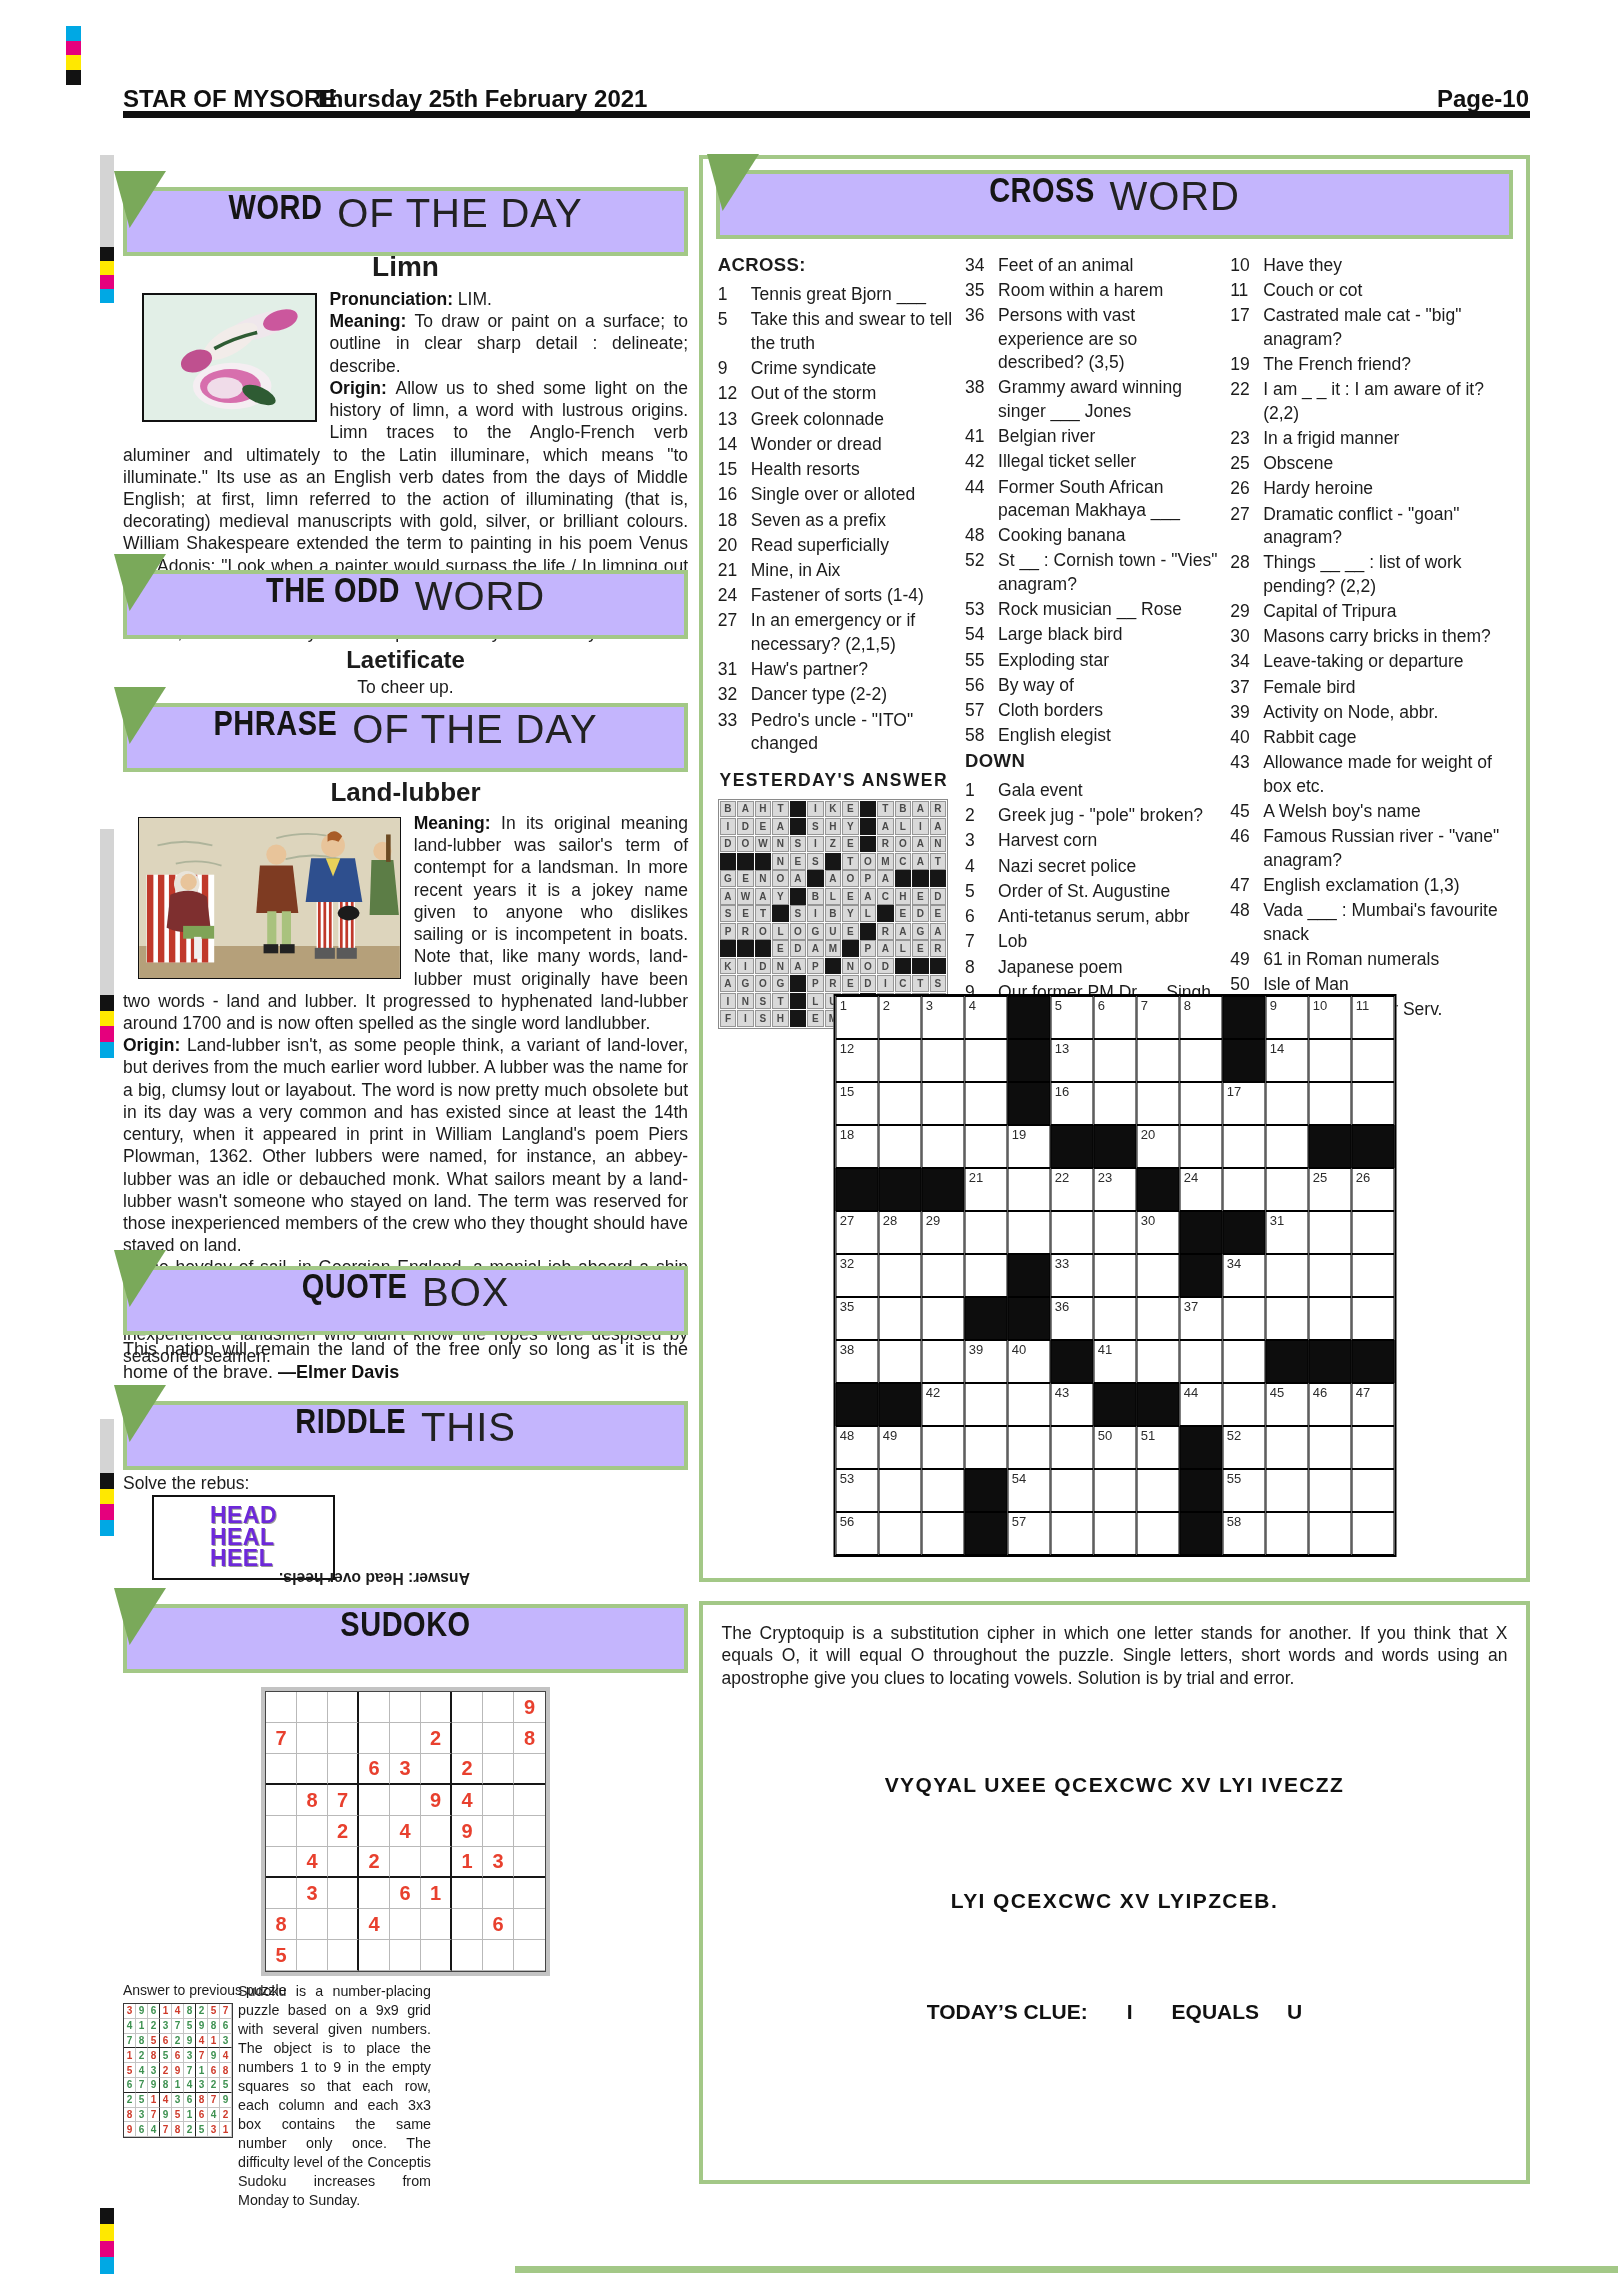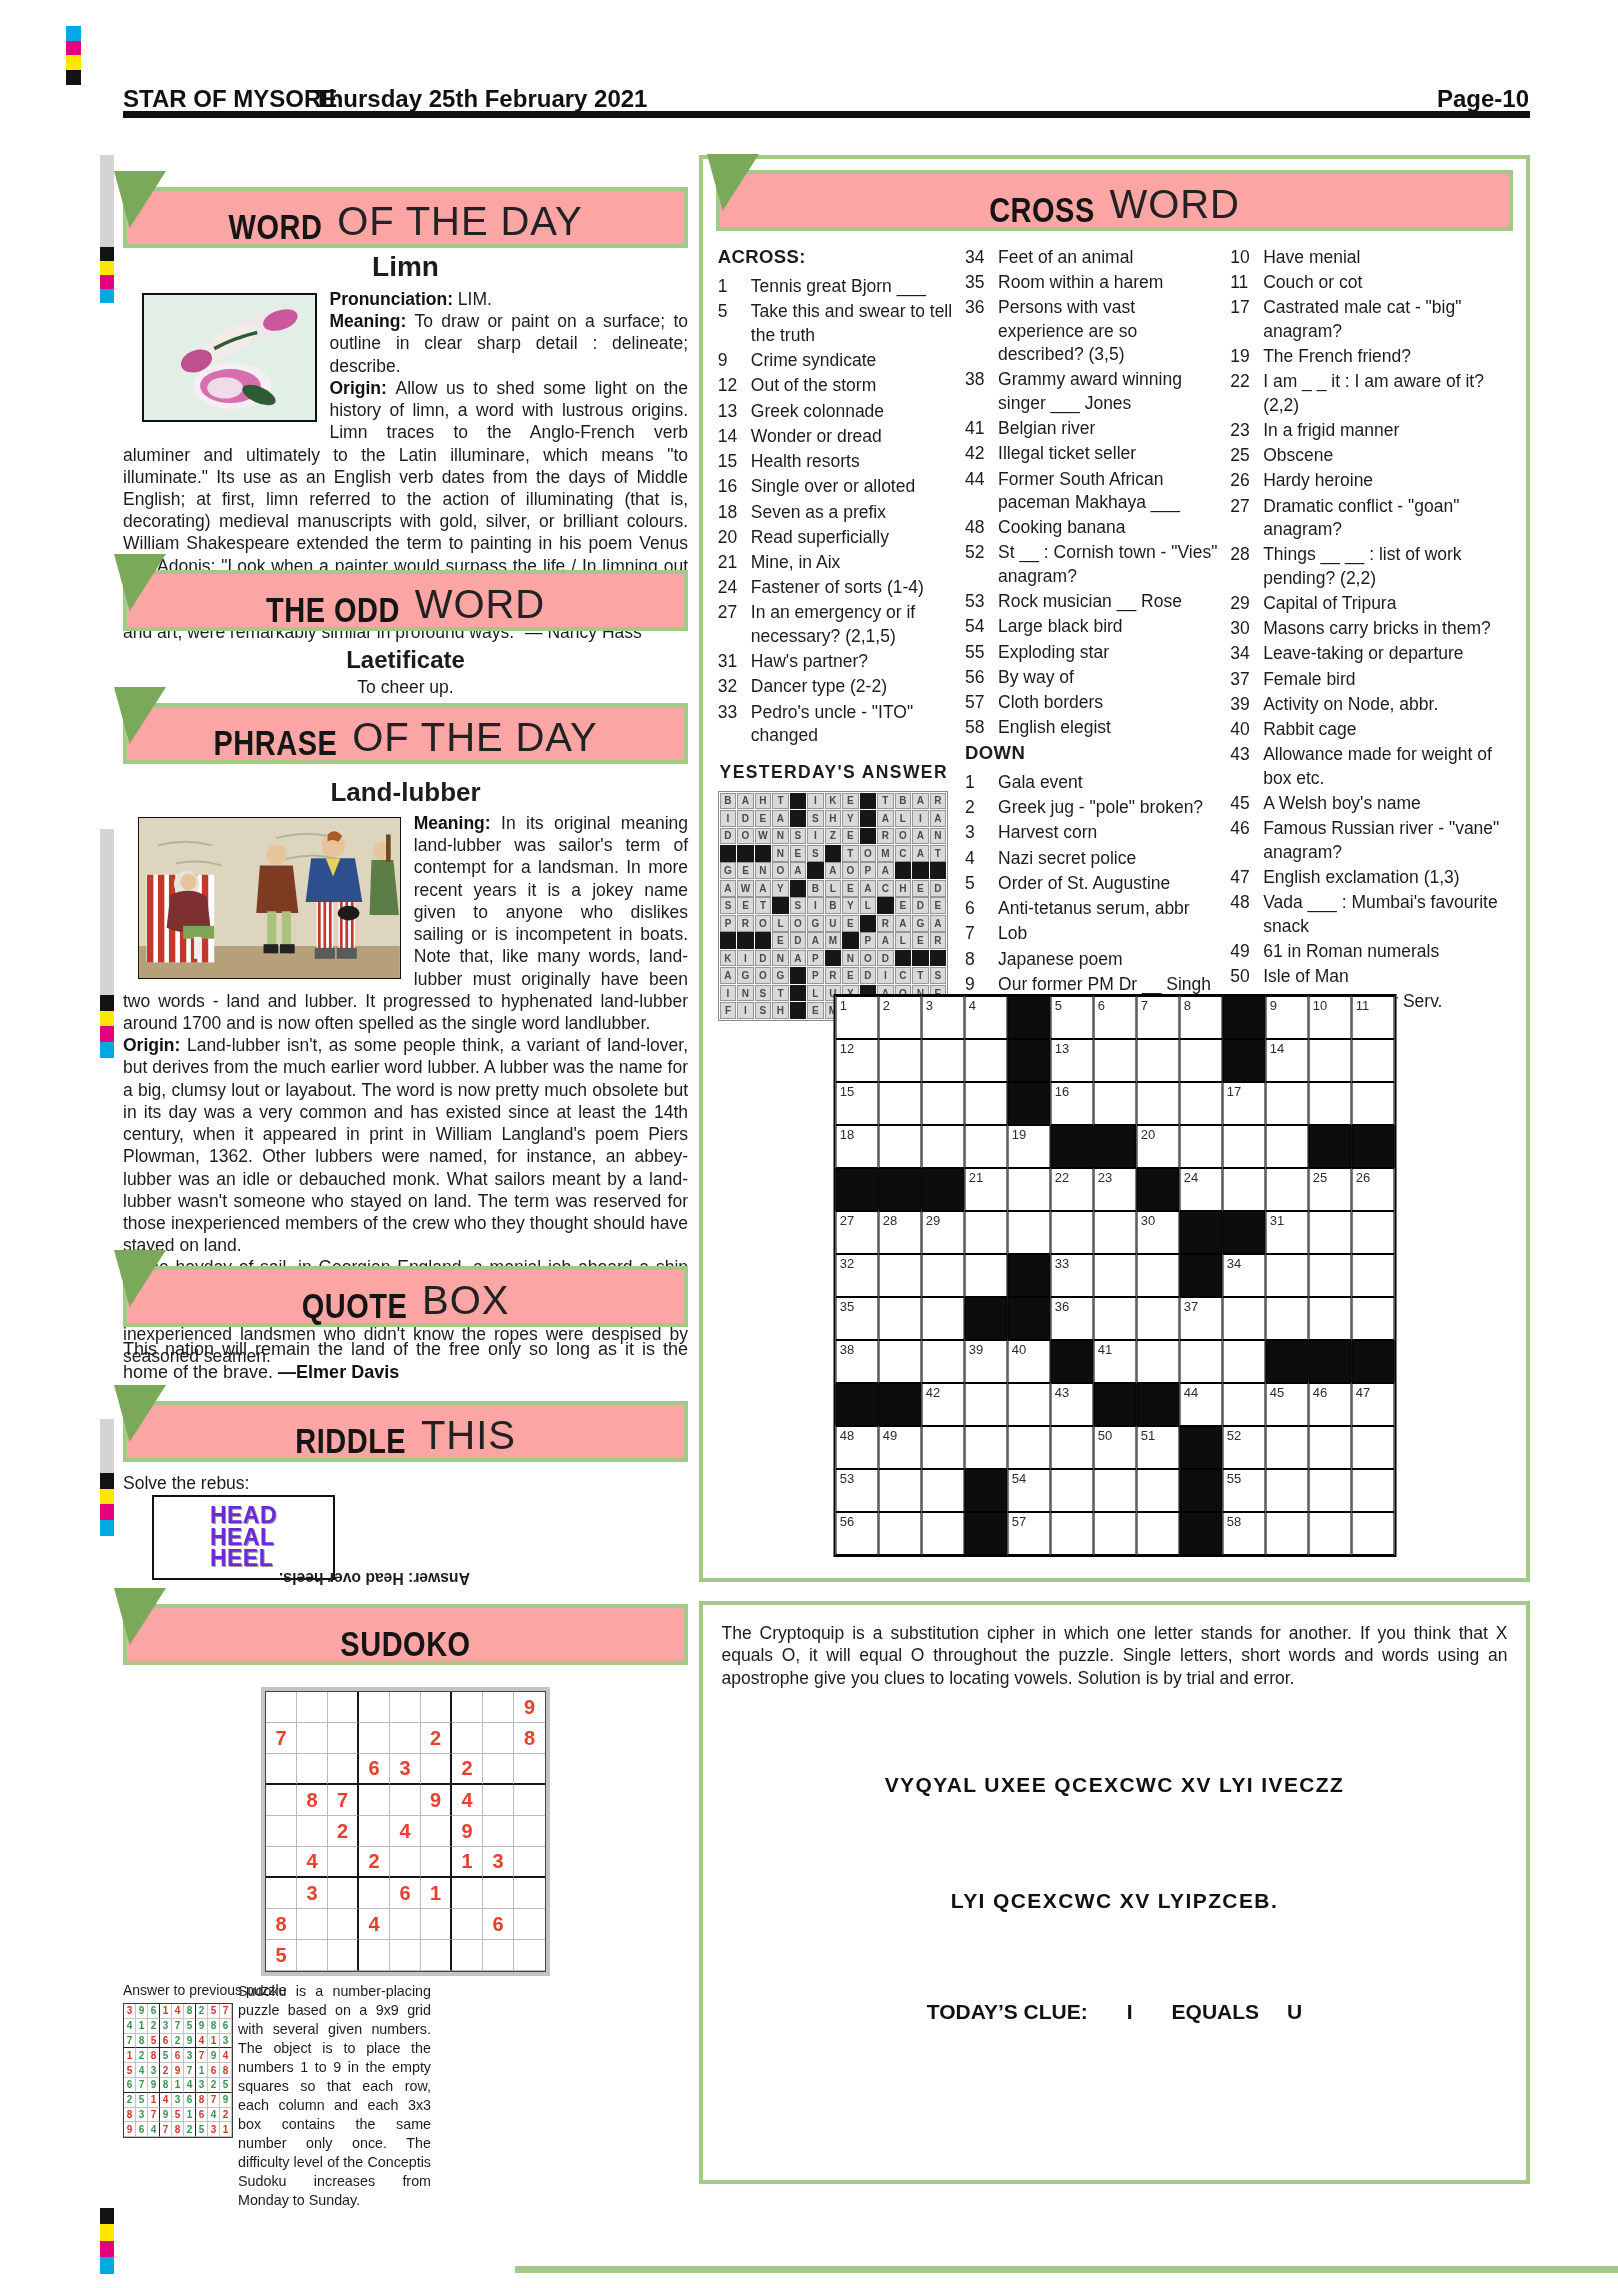--- a/index.html
+++ b/index.html
@@ -4,22 +4,22 @@
 <style>
   *{box-sizing:border-box;margin:0;padding:0}
   html,body{width:1619px;height:2289px;overflow:hidden;background:#fff;
     font-family:"Liberation Sans",sans-serif;color:#1c1c1c;position:relative}
   
   .reg{position:absolute;width:14px}
   
   .mast{position:absolute;font-weight:bold;font-size:24px;color:#111}
   #rule{position:absolute;left:123px;top:111px;width:1407px;height:6.5px;background:#101010}
   
-  .sh{position:absolute;width:565px;height:61px;border:4.6px solid #a3c887;background:#fca5a5;
-      display:flex;align-items:flex-end;justify-content:center;gap:14.8px}
+  .sh{position:absolute;width:565px;height:69px;border:4.6px solid #a3c887;background:#c4b5fd;
+      display:flex;align-items:flex-start;justify-content:center;gap:14.8px}
   .sh.inset{position:relative;width:auto;margin:11px 13px 0}
   .sh .flag{position:absolute;left:-13px;top:-20px;width:52px;height:57px;background:#7aa95a;
       clip-path:polygon(0 0,100% 0,30% 100%)}
   .sh .s{font-weight:bold;font-size:29px;letter-spacing:0.5px;transform:scaleY(1.2);color:#151515}
   .sh .l{font-size:40px;letter-spacing:0.9px;color:#222}
   
   .ctitle{position:absolute;left:123px;width:565px;text-align:center;font-weight:bold}
   .bodytext{position:absolute;left:123px;width:565px;font-size:17.5px;line-height:1.27;text-align:justify}
   .bodytext p{margin:0}
   .bodytext b{color:#111}
@@ -741,21 +741,21 @@
           <div class="clue">
             <span class="n">9</span>
             <span class="t">Our former PM Dr __ Singh</span>
           </div>
         </div>
     </div>
     <div class="col3">
       <div>
           <div class="clue">
             <span class="n">10</span>
-            <span class="t">Have menial</span>
+            <span class="t">Have they</span>
           </div>
           <div class="clue">
             <span class="n">11</span>
             <span class="t">Couch  or cot</span>
           </div>
           <div class="clue">
             <span class="n">17</span>
             <span class="t">Castrated male cat - "big" anagram?</span>
           </div>
           <div class="clue">

